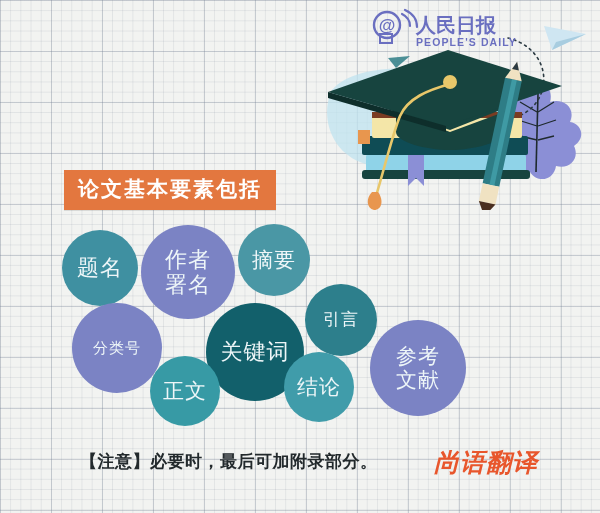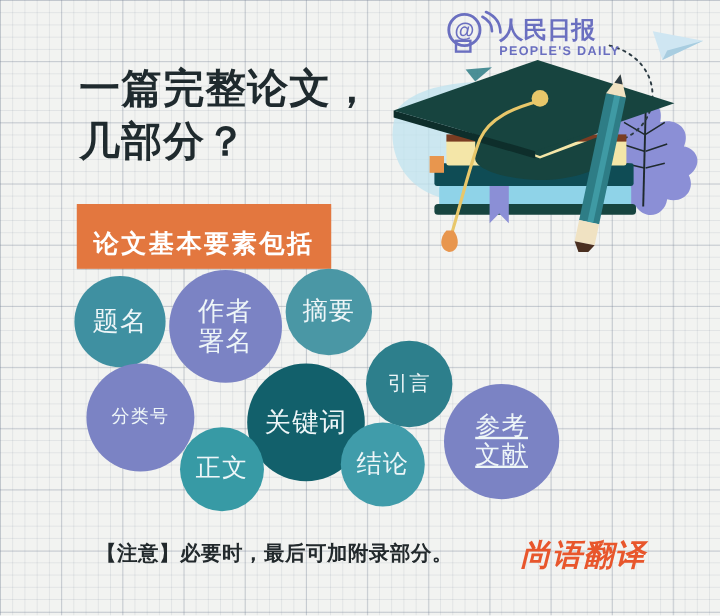--- a/index.html
+++ b/index.html
@@ -34,21 +34,21 @@
   #title{
     position:absolute;left:66px;top:52px;width:290px;
     color:#1f2a2e;
     font-size:34px;font-weight:bold;line-height:1.30;
     letter-spacing:1px;
     white-space:pre-line;
   }
   
   #banner{
     position:absolute;left:64px;top:170px;
-    padding:19px 14px 7px 14px;
+    padding:5px 14px 7px 14px;
     background:#e3773f;
     color:#ffffff;
     font-size:21px;font-weight:bold;letter-spacing:2px;
     box-shadow:0 1px 0 rgba(0,0,0,0.10);
   }
   
   #illustration{position:absolute;left:300px;top:20px;width:300px;height:190px;}
   
   .bubble{
     position:absolute;border-radius:50%;
@@ -151,36 +151,34 @@
       <circle cx="15" cy="17" r="13" fill="none" stroke="#6a6fc0" stroke-width="2.4"></circle>
       <text x="15" y="23" font-size="17" font-weight="bold" fill="#6a6fc0" text-anchor="middle" font-family="Liberation Sans, sans-serif">@</text>
       <path d="M30 6 C36 9 38 14 38 18" stroke="#6a6fc0" stroke-width="2.2" fill="none" stroke-linecap="round"></path>
       <path d="M33 2 C42 6 45 13 45 19" stroke="#6a6fc0" stroke-width="2.2" fill="none" stroke-linecap="round"></path>
       <rect x="8" y="26" width="12" height="9" fill="none" stroke="#6a6fc0" stroke-width="2"></rect>
       <text x="44" y="24" font-size="20" font-weight="bold" fill="#6a6fc0" font-family="Liberation Sans, sans-serif" letter-spacing="0">人民日报</text>
       <text x="44" y="38" font-size="10.5" font-weight="bold" fill="#6a6fc0" font-family="Liberation Sans, sans-serif" letter-spacing="1.1">PEOPLE'S DAILY</text>
     </svg>
   </div>
 
-  <div id="title">一篇完整论文，
-几部分？</div>
 
   <div id="banner">论文基本要素包括</div>
 
   <div id="bubbles">
       <div class="bubble" style="left: 62px; top: 230px; width: 76px; height: 76px; background: rgb(63, 144, 161); font-size: 22px;">题名</div>
       <div class="bubble" style="left: 141px; top: 225px; width: 94px; height: 94px; background: rgb(123, 131, 196); font-size: 22px; font-family: Liberation Serif, serif;">作者
 署名</div>
       <div class="bubble" style="left: 238px; top: 224px; width: 72px; height: 72px; background: rgb(74, 151, 165); font-size: 21px;">摘要</div>
       <div class="bubble" style="left: 72px; top: 303px; width: 90px; height: 90px; background: rgb(123, 131, 196); font-size: 15px;">分类号</div>
       <div class="bubble" style="left: 206px; top: 303px; width: 98px; height: 98px; background: rgb(18, 96, 107); font-size: 22px;">关键词</div>
       <div class="bubble" style="left: 305px; top: 284px; width: 72px; height: 72px; background: rgb(45, 127, 140); font-size: 17px;">引言</div>
       <div class="bubble" style="left: 150px; top: 356px; width: 70px; height: 70px; background: rgb(55, 154, 165); font-size: 21px;">正文</div>
       <div class="bubble" style="left: 284px; top: 352px; width: 70px; height: 70px; background: rgb(64, 156, 170); font-size: 21px;">结论</div>
-      <div class="bubble" style="left: 370px; top: 320px; width: 96px; height: 96px; background: rgb(123, 131, 196); font-size: 21px; text-decoration: underline;">参考
+      <div class="bubble" style="left: 370px; top: 320px; width: 96px; height: 96px; background: rgb(123, 131, 196); font-size: 21px;">参考
 文献</div>
     </div>
 
 
   <div id="brand">尚语翻译</div>
   <div id="footnote">【注意】必要时，最后可加附录部分。</div>
 
 </div>
 
 </body></html>

